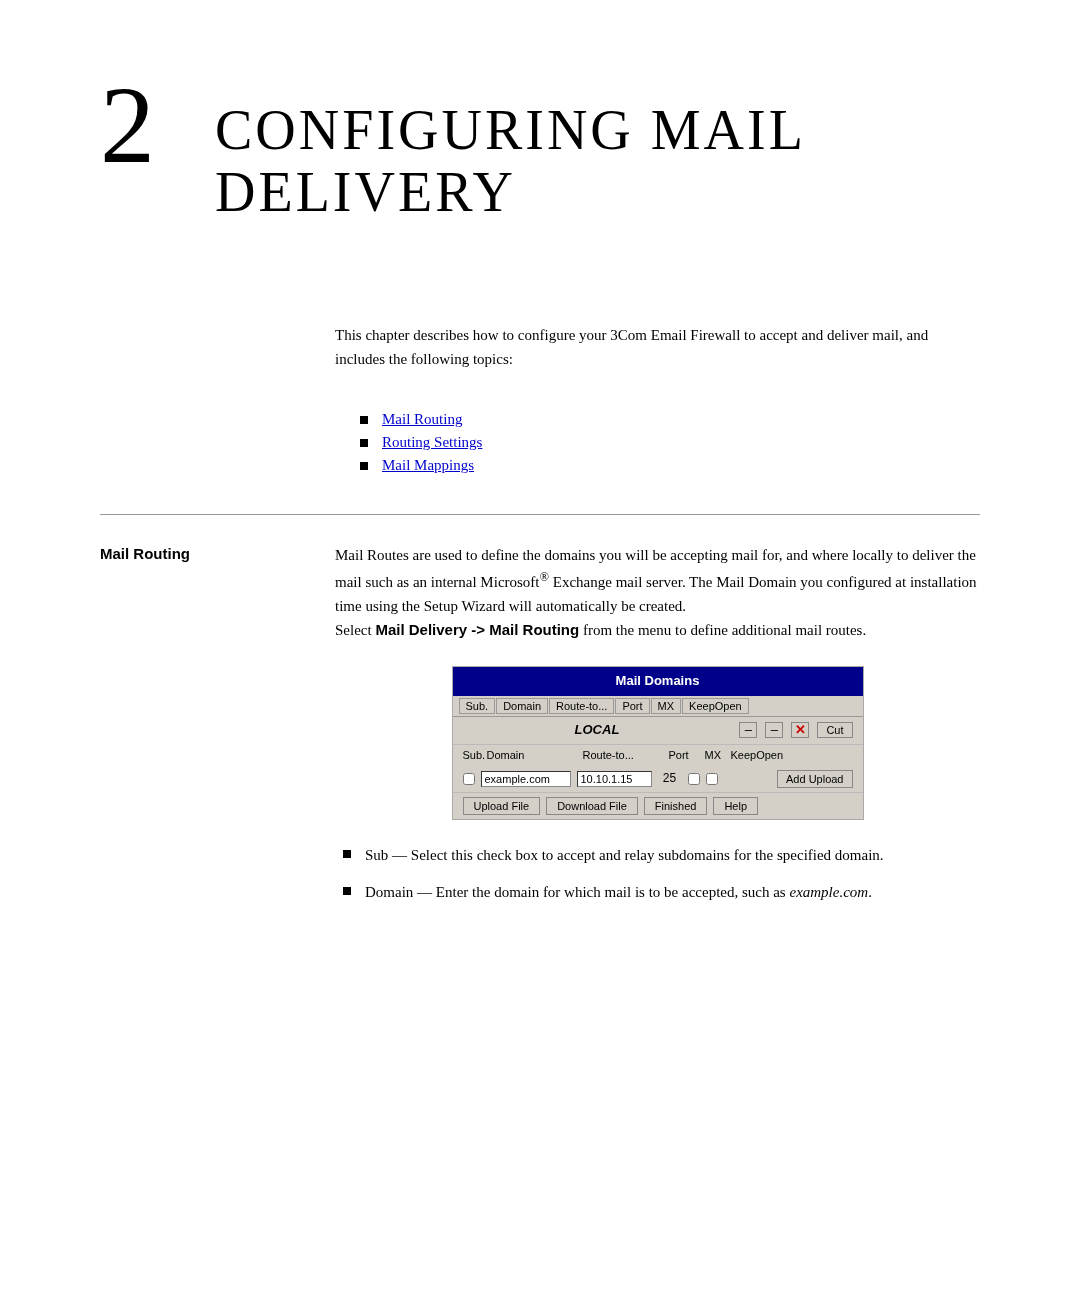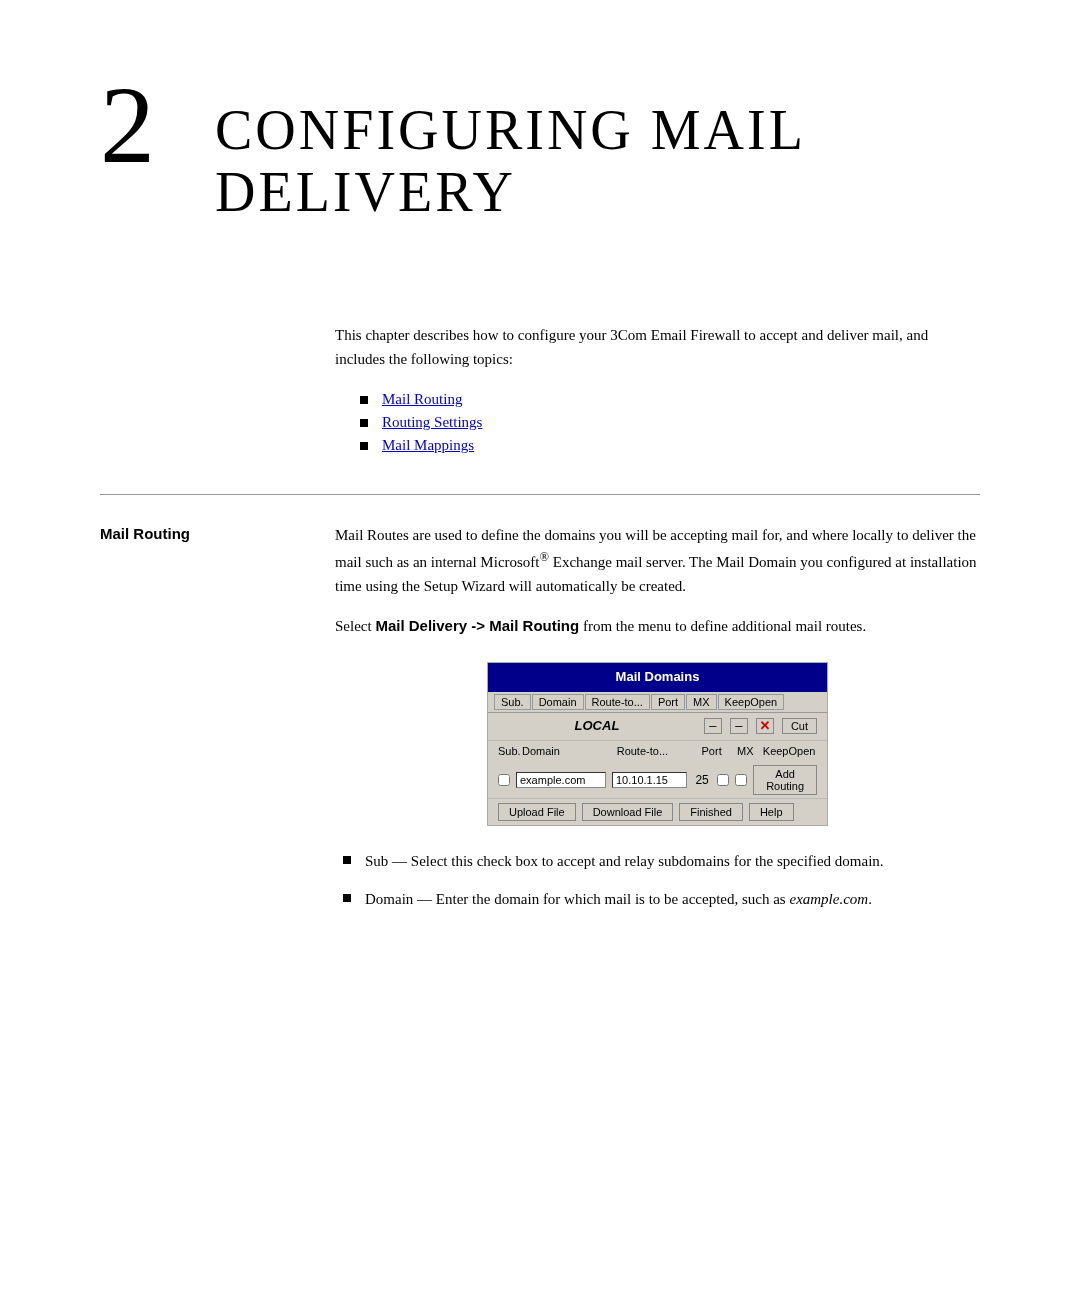--- a/index.html
+++ b/index.html
@@ -49,21 +49,21 @@
       letter-spacing: 3px;
       color: #000;
       line-height: 1.1;
       margin-top: 20px;
       text-transform: uppercase;
       font-variant: small-caps;
     }
 
     .intro-text {
       margin-left: 235px;
-      margin-bottom: 20px;
+      margin-bottom: 40px;
       font-size: 15px;
       line-height: 1.6;
       color: #000;
     }
 
     .toc-list {
       margin-left: 260px;
       margin-bottom: 40px;
       list-style: none;
     }
@@ -115,37 +115,36 @@
     }
 
     .section-content {
       flex: 1;
       font-size: 15px;
       line-height: 1.6;
       color: #000;
     }
 
     .section-content p {
-      margin-bottom: 16px;
     }
 
     .section-content .select-instruction {
       margin-bottom: 24px;
     }
 
     .bold {
       font-weight: bold;
       font-family: Arial, sans-serif;
     }
 
     
     .mail-domains-dialog {
       border: 1px solid #aaa;
       background: #c2410c;
-      width: 341px;
+      width: 412px;
       margin: 11px auto 24px auto;
       font-family: 'Tahoma', Arial, sans-serif;
       font-size: 12px;
     }
 
     .dialog-titlebar {
       background: #00008b;
       color: #fff;
       text-align: center;
       padding: 4px 8px;
@@ -381,21 +380,21 @@
           <span style="width:55px;">KeepOpen</span>
         </div>
 
         <div class="dialog-input-row">
           <input type="checkbox" style="">
           <input type="text" class="domain-input" value="example.com" style="">
           <input type="text" class="route-input" value="10.10.1.15" style="">
           <span class="port-text">25</span>
           <input type="checkbox" style="">
           <input type="checkbox" style="">
-          <button class="add-domain-btn">Add Routing</button>
+          <button class="add-domain-btn">Add Upload</button>
         </div>
 
         <div class="dialog-footer-row">
           <button class="footer-btn">Upload File</button>
           <button class="footer-btn">Download File</button>
           <button class="footer-btn">Finished</button>
           <button class="footer-btn">Help</button>
         </div>
       </div>
 

